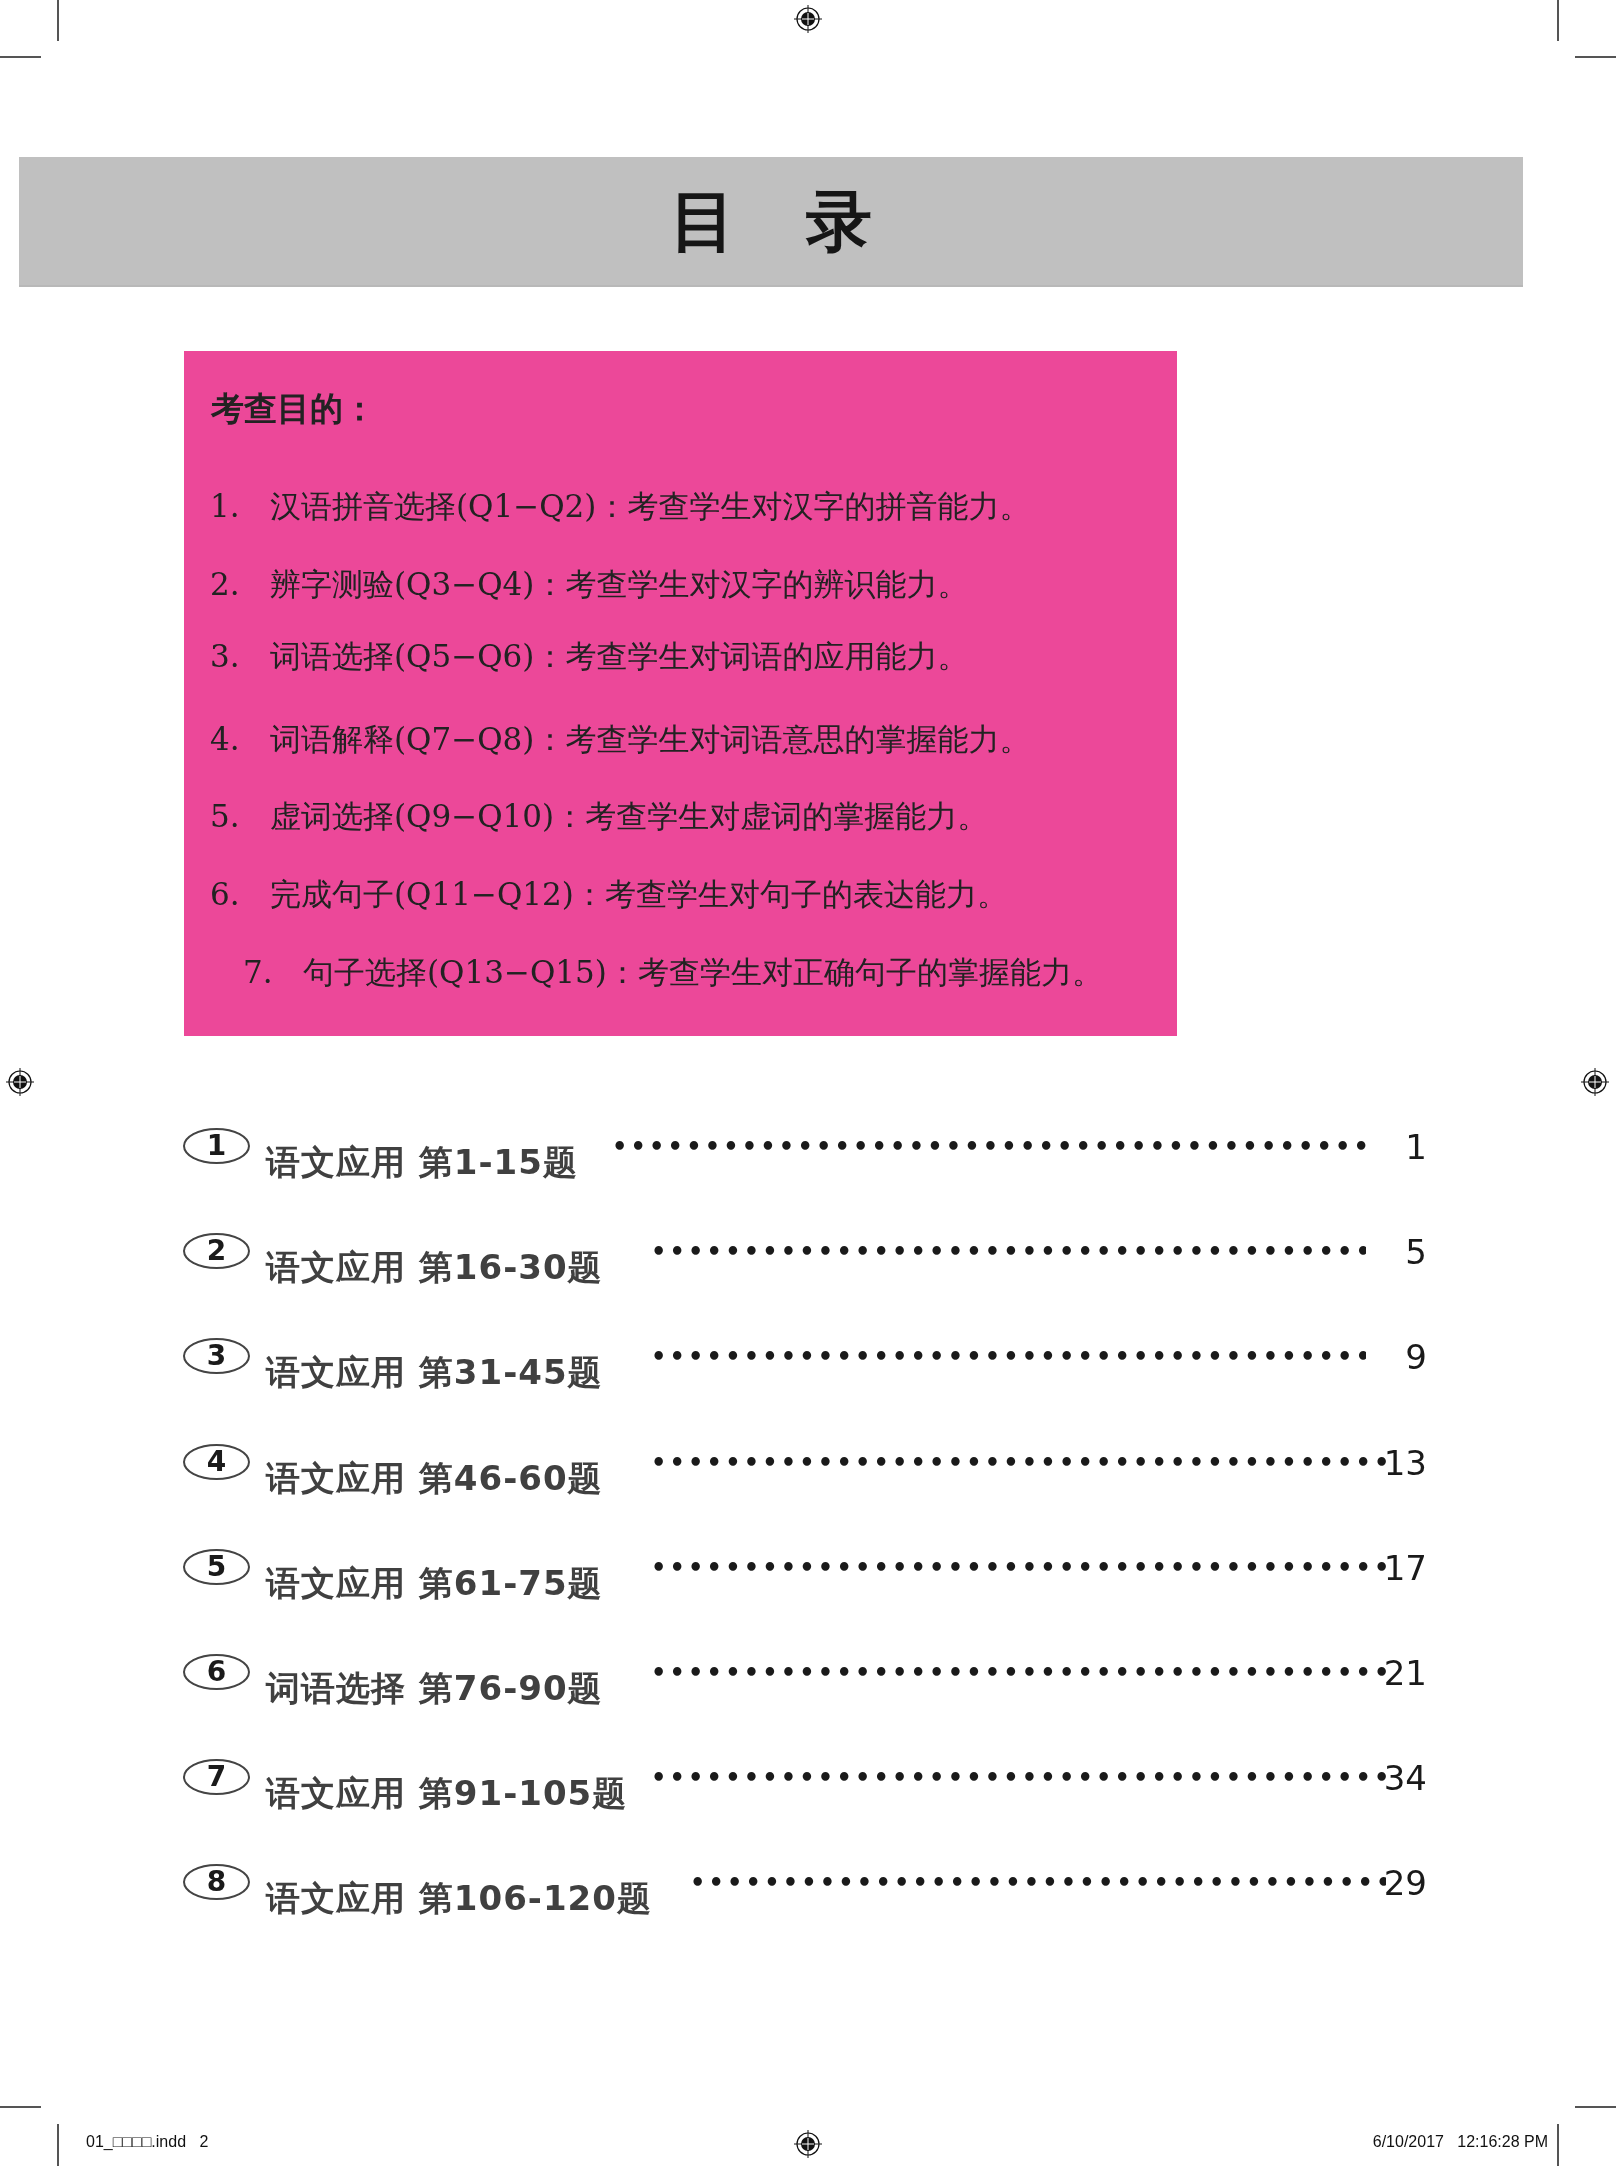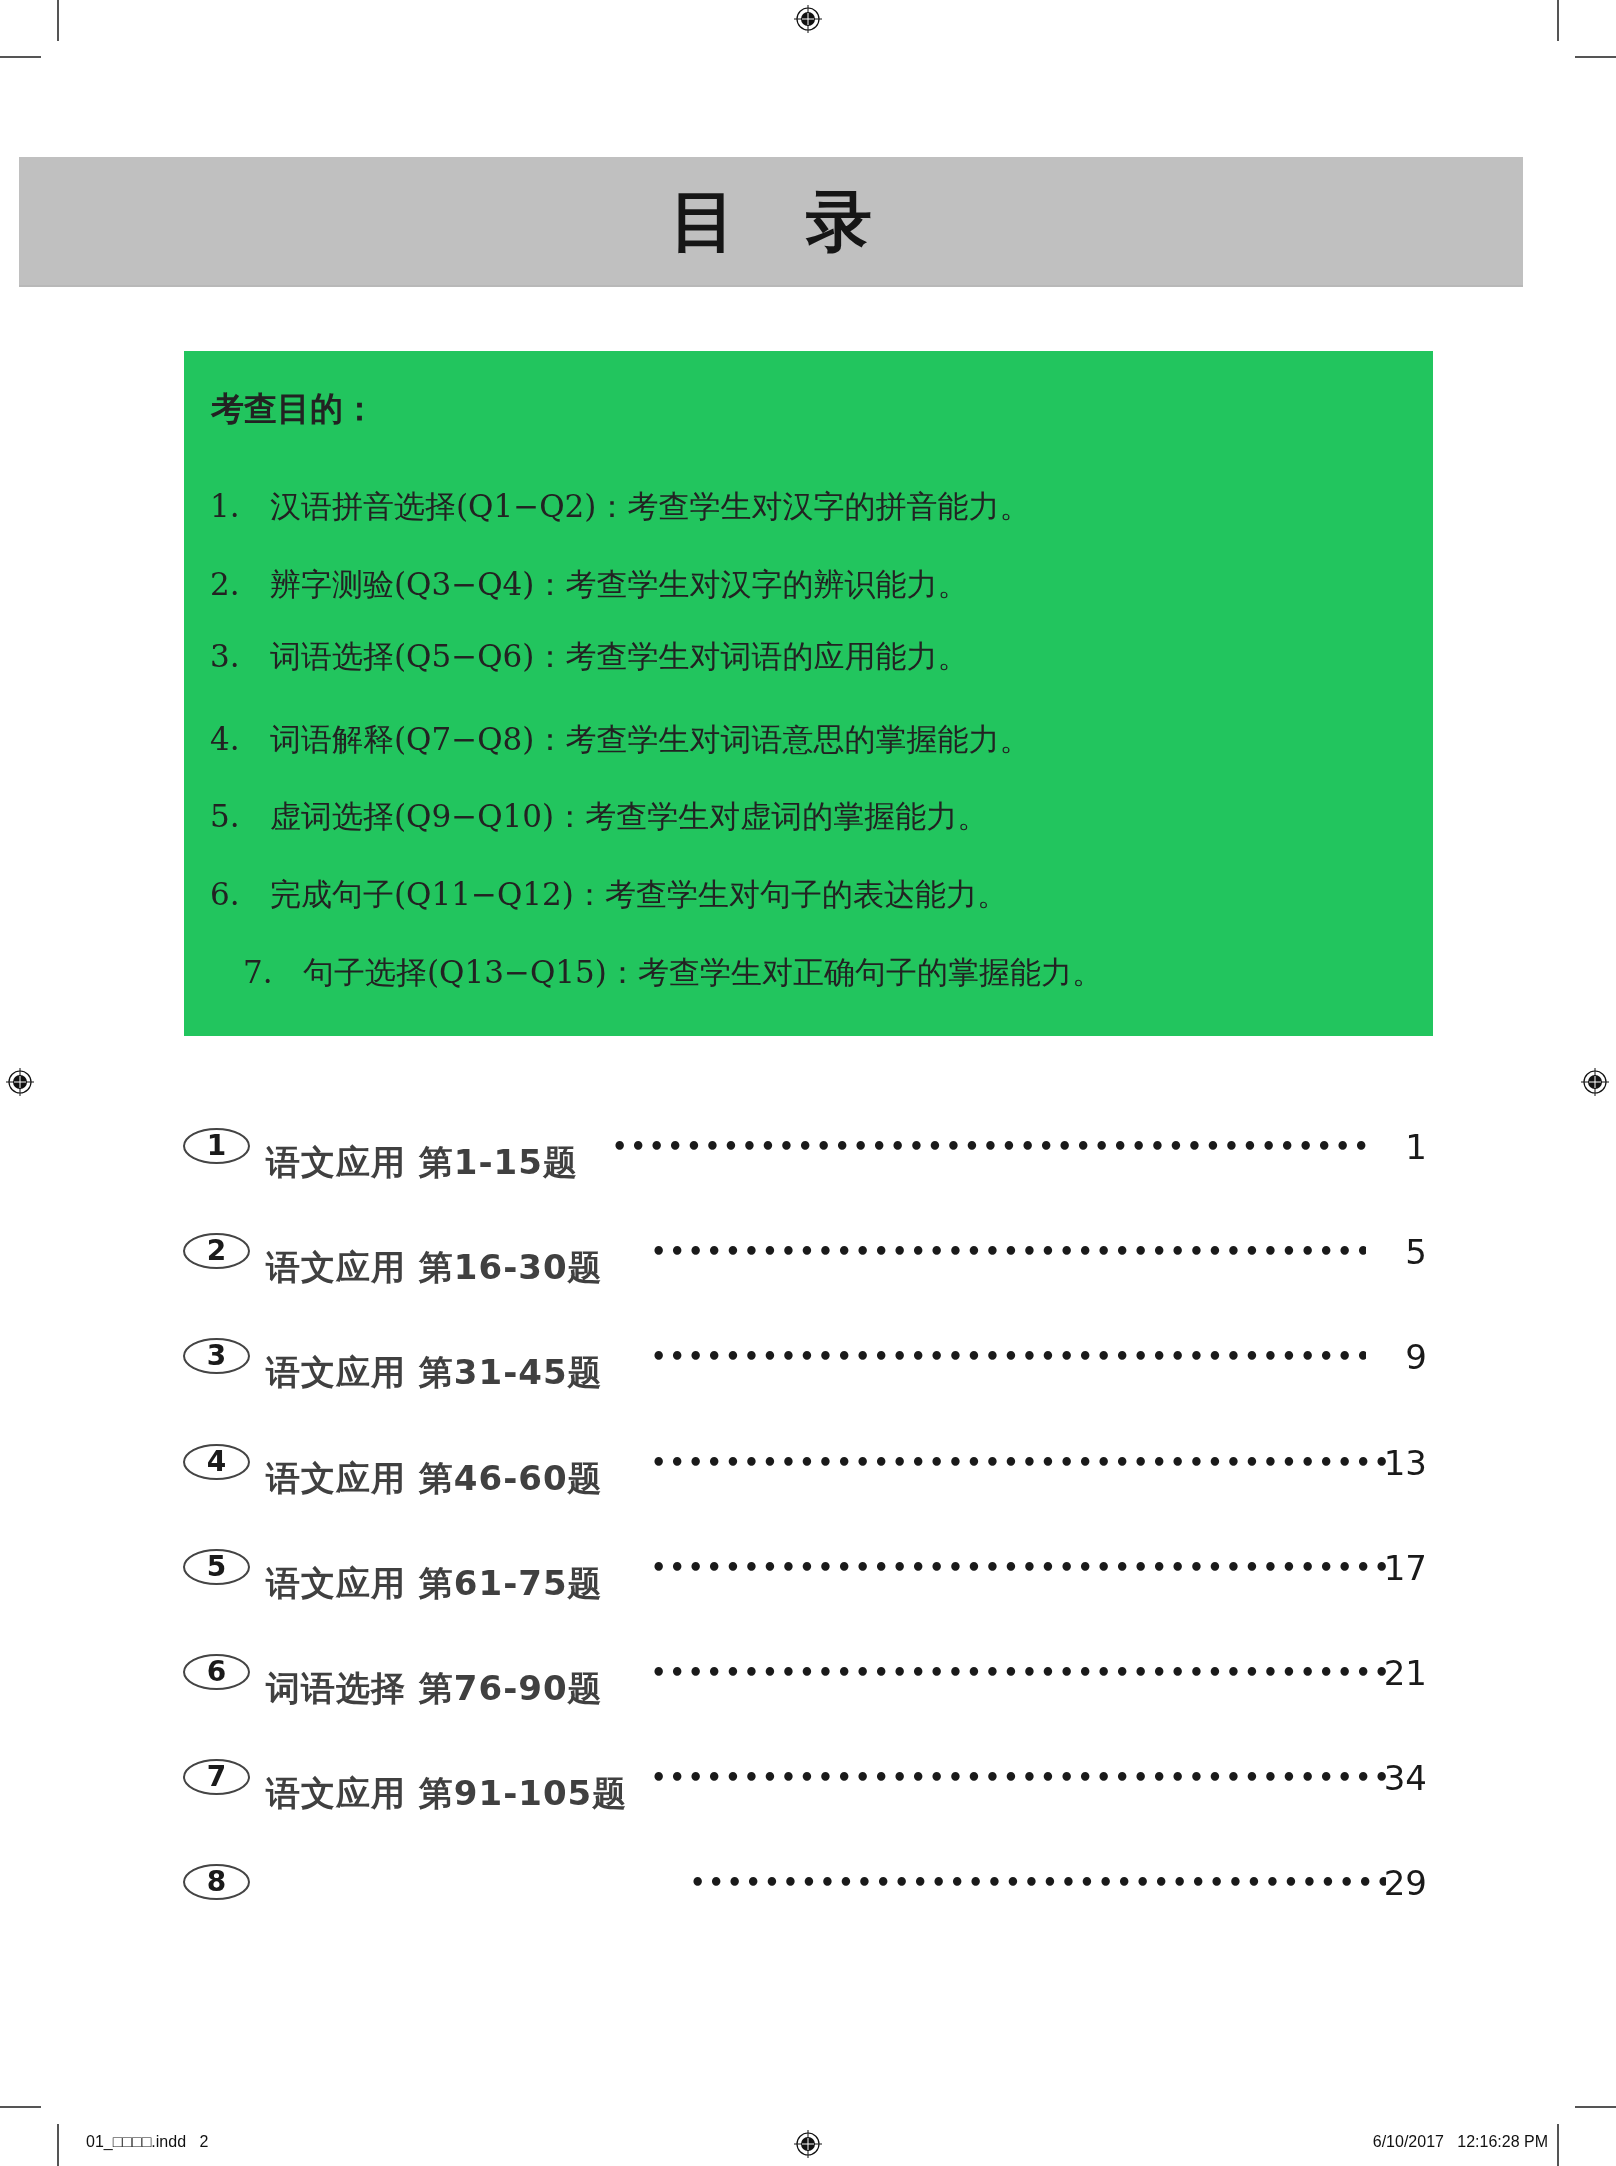--- a/index.html
+++ b/index.html
@@ -4,21 +4,21 @@
 <style>
   html, body { margin:0; padding:0; }
   body { width:1616px; height:2166px; position:relative; background:#ffffff; overflow:hidden;
          font-family:"DejaVu Sans", sans-serif; color:#1a1a1a; }
   .crop { position:absolute; background:#555; }
   .reg { position:absolute; width:28px; height:28px; }
   .title-band { position:absolute; left:19px; top:157px; width:1504px; height:130px; background:#c0c0c0;
                 border-bottom:2px solid #b8b8b8; box-sizing:border-box; }
   .title { position:absolute; left:0; right:0; top:28px; text-align:center; font-size:66px; font-weight:bold;
            letter-spacing:70px; padding-left:70px; line-height:74px; color:#161616; }
-  .objectives { position:absolute; left:184px; top:351px; width:1249px; height:685px; background:#22c55e; }
+  .objectives { position:absolute; left:184px; top:351px; width:993px; height:685px; background:#ec4899; }
   .obj-heading { position:absolute; left:27px; top:36px; font-size:33px; line-height:44px; font-weight:bold; color:#222; }
   .obj-item { position:absolute; left:26px; font-family:"DejaVu Serif", serif; font-size:31px; line-height:44px;
               color:#222; white-space:nowrap; }
   .obj-num { display:inline-block; width:60px; }
   .toc-row { position:absolute; left:183px; width:1244px; height:44px; }
   .toc-badge { position:absolute; left:0; top:3px; width:67px; height:36px; border:2px solid #444;
                border-radius:50%; box-sizing:border-box; text-align:center; font-size:28px; font-weight:bold;
                line-height:32px; color:#1a1a1a; }
   .toc-label { position:absolute; left:83px; top:15px; font-size:34px; line-height:44px; font-weight:bold;
                white-space:nowrap; color:#404040; letter-spacing:1px; }
@@ -141,18 +141,19 @@
   <div class="toc-page">21</div>
 </div>
 <div class="toc-row" style="top:1756px;">
   <div class="toc-badge">7</div>
   <div class="toc-label">语文应用  第91-105题</div>
   <div class="toc-dots" style="left:468px;width:735px;">••••••••••••••••••••••••••••••••••••••••••••••••••••••••••••••••</div>
   <div class="toc-page">34</div>
 </div>
 <div class="toc-row" style="top:1861px;">
   <div class="toc-badge">8</div>
+  <div class="toc-label">语文应用  第106-120题</div>
   <div class="toc-dots" style="left:507px;width:696px;">••••••••••••••••••••••••••••••••••••••••••••••••••••••••••••••••</div>
   <div class="toc-page">29</div>
 </div>
 
 <div class="footer-text" style="left:86px;white-space:pre;">01_□□□□.indd   2</div>
 <div class="footer-text" style="right:68px;white-space:pre;">6/10/2017   12:16:28 PM</div>
 
 </body></html>

